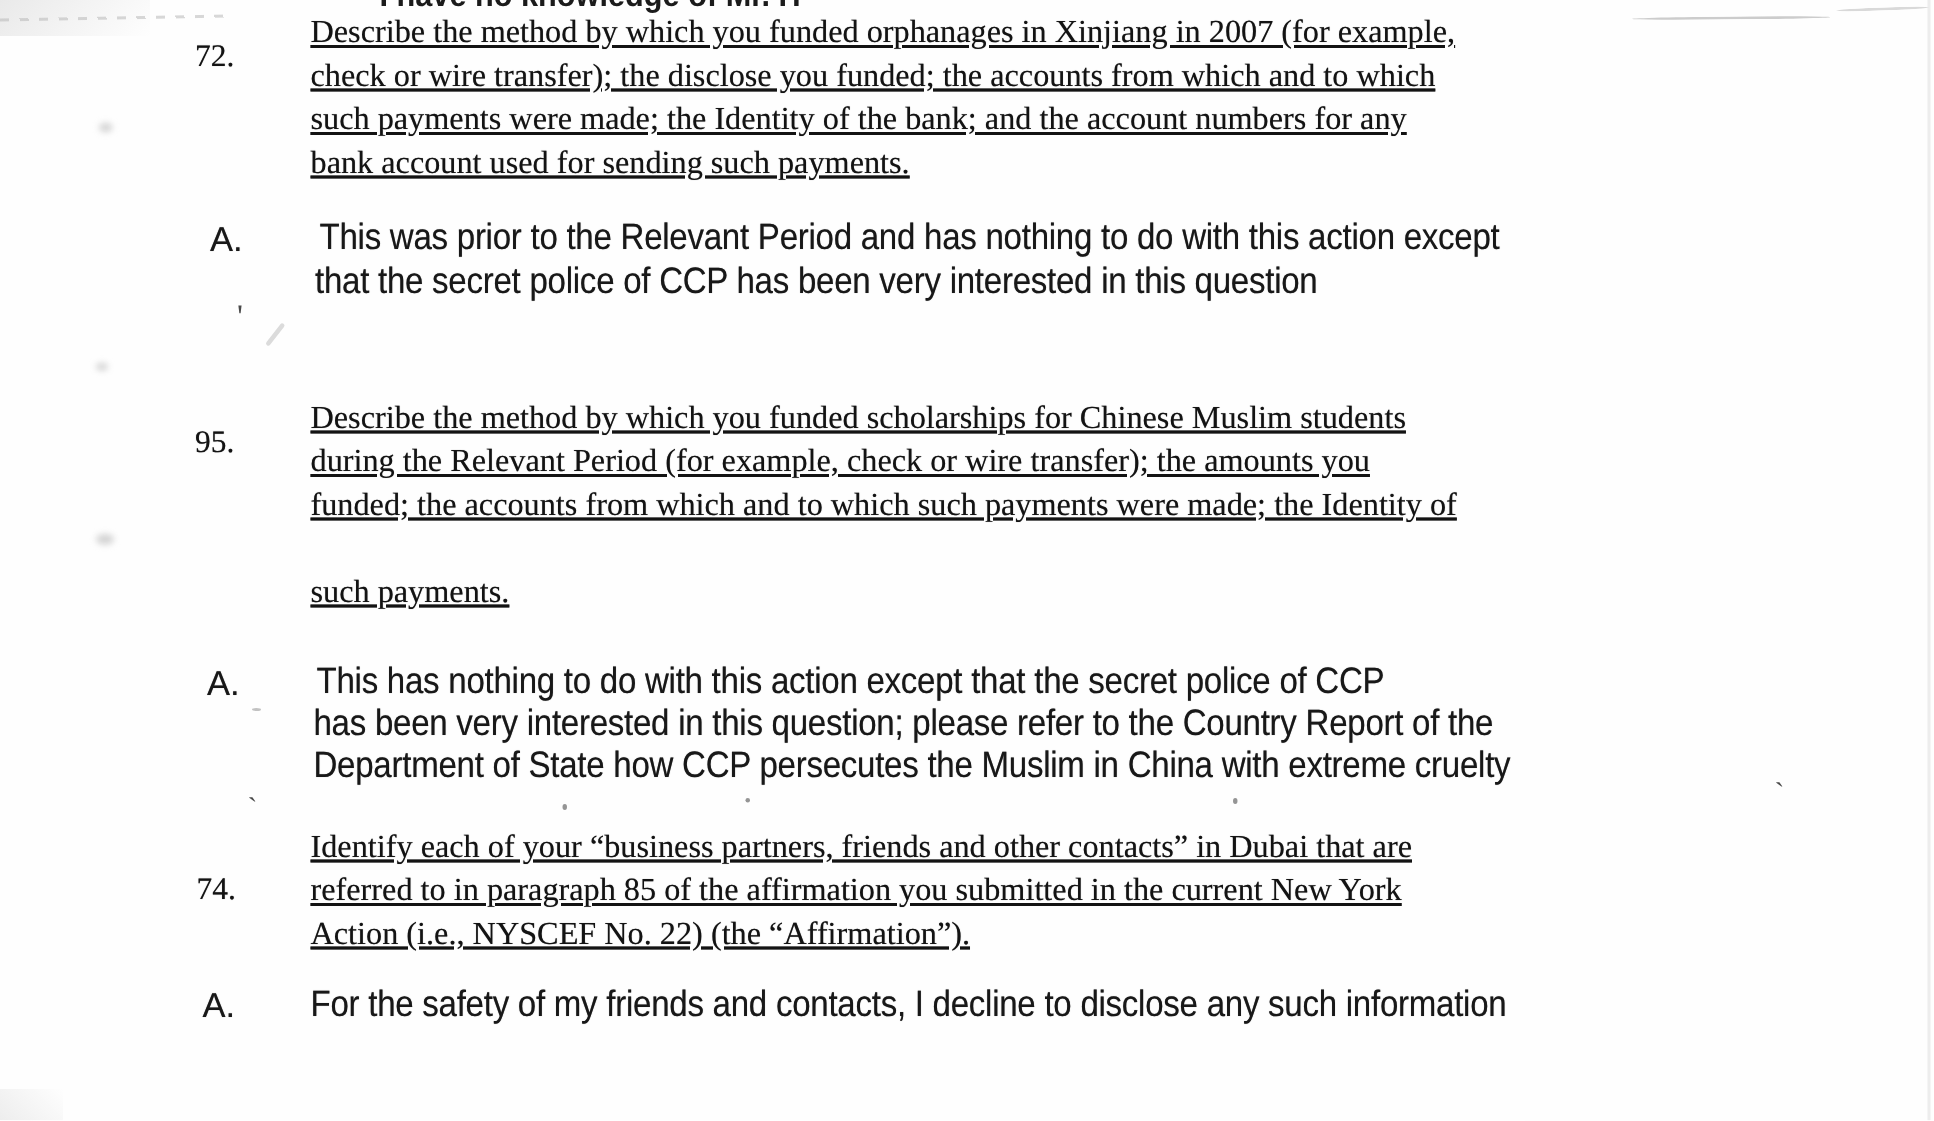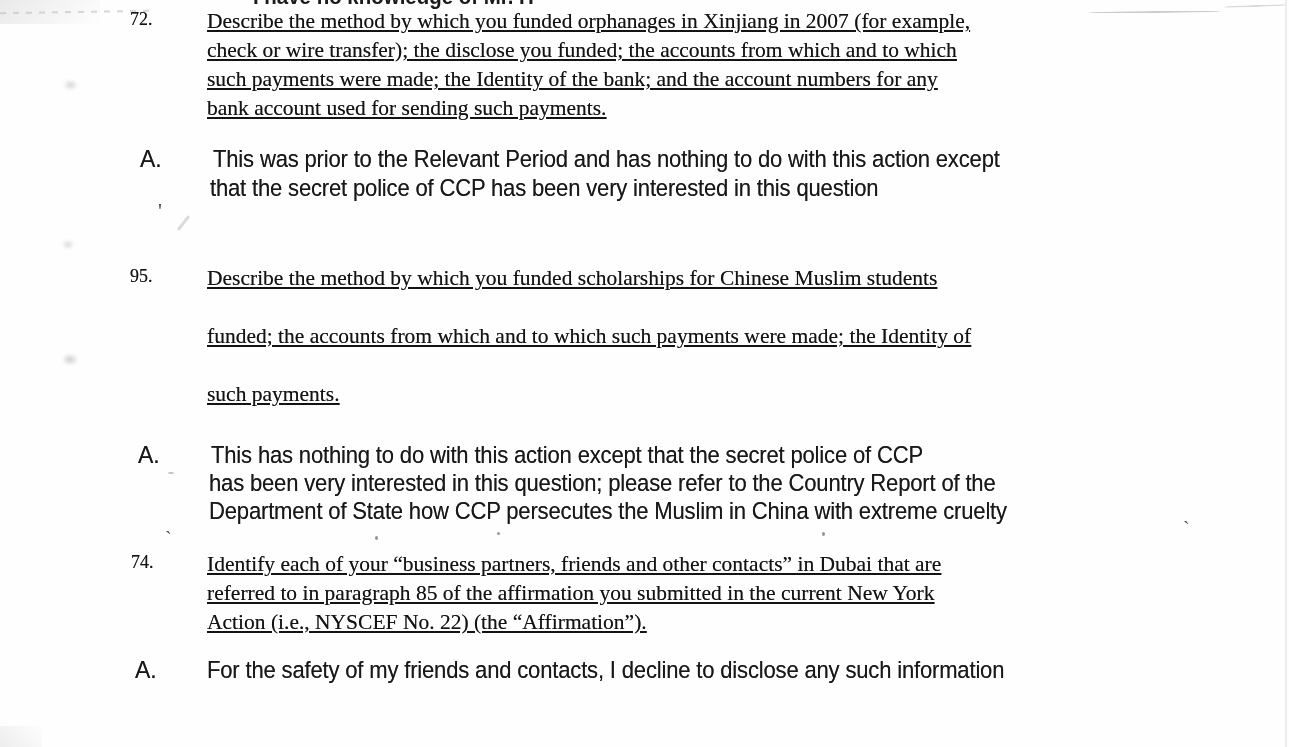--- a/index.html
+++ b/index.html
@@ -26,22 +26,23 @@
     text-shadow: 0 0 0.5px rgba(20,20,20,0.6);
   }
   .q-line {
     font-family: "Liberation Serif", serif;
     font-size: 21.5px;
     color: #131313;
     text-decoration: underline;
   }
   .q-label {
     font-family: "Liberation Serif", serif;
-    font-size: 18px;
+    font-size: 21px;
     color: #131313;
+    margin-top: 16px;
   }
   .a-line {
     font-family: "Liberation Sans", sans-serif;
     font-size: 24.5px;
     color: #181818;
     letter-spacing: -0.2px;
     transform: scaleX(0.9);
     transform-origin: left top;
   }
   .a-label {
@@ -111,29 +112,30 @@
   <div class="line q-line" style="left:207px; top:38px;">check or wire transfer); the disclose you funded; the accounts from which and to which</div>
   <div class="line q-line" style="left:207px; top:96px;">bank account used for sending such payments.</div>
   <div class="line q-line" style="left:207px; top:67px;">such payments were made; the Identity of the bank; and the account numbers for any</div>
 
   <div class="line a-label" style="left:140px; top:146px;">A.</div>
   <div class="line a-line" style="left:213px; top:145px;">This was prior to the Relevant Period and has nothing to do with this action except</div>
   <div class="line a-line" style="left:210px; top:174px;">that the secret police of CCP has been very interested in this question</div>
 
   <div class="line q-label" style="left:130px; top:266px;">95.</div>
   <div class="line q-line" style="left:207px; top:266px;">Describe the method by which you funded scholarships for Chinese Muslim students</div>
+  <div class="line q-line" style="left:207px; top:295px;">during the Relevant Period (for example, check or wire transfer); the amounts you</div>
   <div class="line q-line" style="left:207px; top:324px;">funded; the accounts from which and to which such payments were made; the Identity of</div>
   <div class="line q-line" style="left:207px; top:382px;">such payments.</div>
 
   <div class="line a-label" style="left:138px; top:442px;">A.</div>
   <div class="line a-line" style="left:211px; top:441px;">This has nothing to do with this action except that the secret police of CCP</div>
   <div class="line a-line" style="left:209px; top:469px;">has been very interested in this question; please refer to the Country Report of the</div>
   <div class="line a-line" style="left:209px; top:497px;">Department of State how CCP persecutes the Muslim in China with extreme cruelty</div>
 
-  <div class="line q-label" style="left:131px; top:552px;text-align:right;">74.</div>
+  <div class="line q-label" style="left:131px; top:564px;text-align:right;">74.</div>
   <div class="line q-line" style="left:207px; top:552px;">Identify each of your “business partners, friends and other contacts” in Dubai that are</div>
   <div class="line q-line" style="left:207px; top:581px;">referred to in paragraph 85 of the affirmation you submitted in the current New York</div>
   <div class="line q-line" style="left:207px; top:610px;">Action (i.e., NYSCEF No. 22) (the “Affirmation”).</div>
 
   <div class="line a-label" style="left:135px; top:657px;">A.</div>
   <div class="line a-line" style="left:207px; top:656px;">For the safety of my friends and contacts, I decline to disclose any such information</div>
 
   <div class="artifact corner-tl"></div>
   <div class="artifact dotted-tl"></div>
   <div class="artifact squiggle-1"></div>

